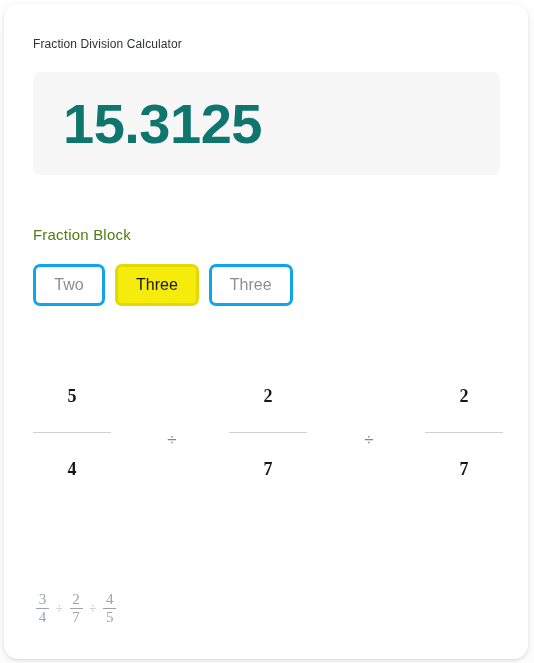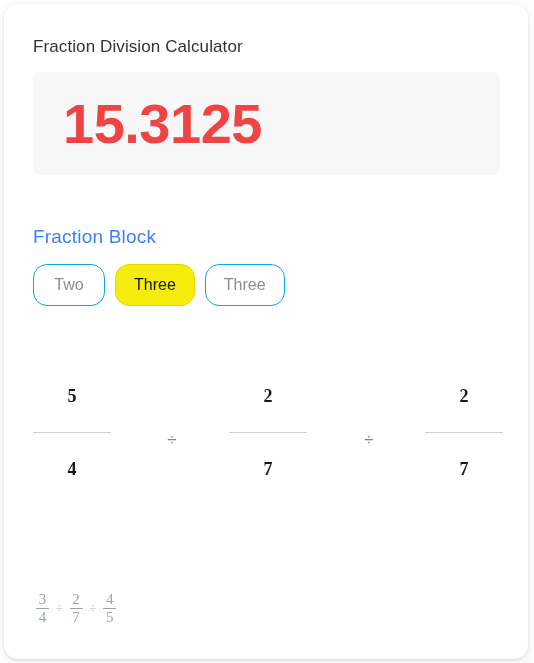--- a/index.html
+++ b/index.html
@@ -25,21 +25,21 @@
     border-radius: 14px;
     box-shadow: 0 1px 3px rgba(60,60,60,0.16), 0 6px 18px rgba(60,60,60,0.07);
     overflow: hidden;
     box-sizing: border-box;
   }
 
   .page-title {
     position: absolute;
     left: 29px;
     top: 33px;
-    font-size: 17px;
+    font-size: 12px;
     font-weight: 400;
     color: #2f3337;
     letter-spacing: 0.1px;
     white-space: nowrap;
   }
 
   .result-panel {
     position: absolute;
     left: 29px;
     top: 68px;
@@ -48,48 +48,48 @@
     background: #f7f7f7;
     border-radius: 7px;
   }
 
   .result-value {
     position: absolute;
     left: 30px;
     top: 22px;
     font-size: 56px;
     font-weight: 700;
-    color: #ef4444;
+    color: #0f766e;
     letter-spacing: -0.5px;
     line-height: 60px;
   }
 
   .field-label {
     position: absolute;
     left: 29px;
     top: 222px;
-    font-size: 19px;
-    color: #3b82f6;
+    font-size: 15px;
+    color: #4d7c0f;
     letter-spacing: 0.2px;
   }
 
   .block-options {
     position: absolute;
     left: 29px;
     top: 260px;
     display: flex;
     gap: 10px;
   }
 
   .option-btn {
     height: 42px;
     min-width: 72px;
     padding: 0 18px;
-    border-radius: 14px;
-    border: 1px solid #0ea5e9;
+    border-radius: 7px;
+    border: 3px solid #0ea5e9;
     background: #ffffff;
     color: #8e8e8e;
     font-size: 16px;
     font-family: "Liberation Sans", sans-serif;
     cursor: pointer;
     display: flex;
     align-items: center;
     justify-content: center;
     box-sizing: border-box;
   }

